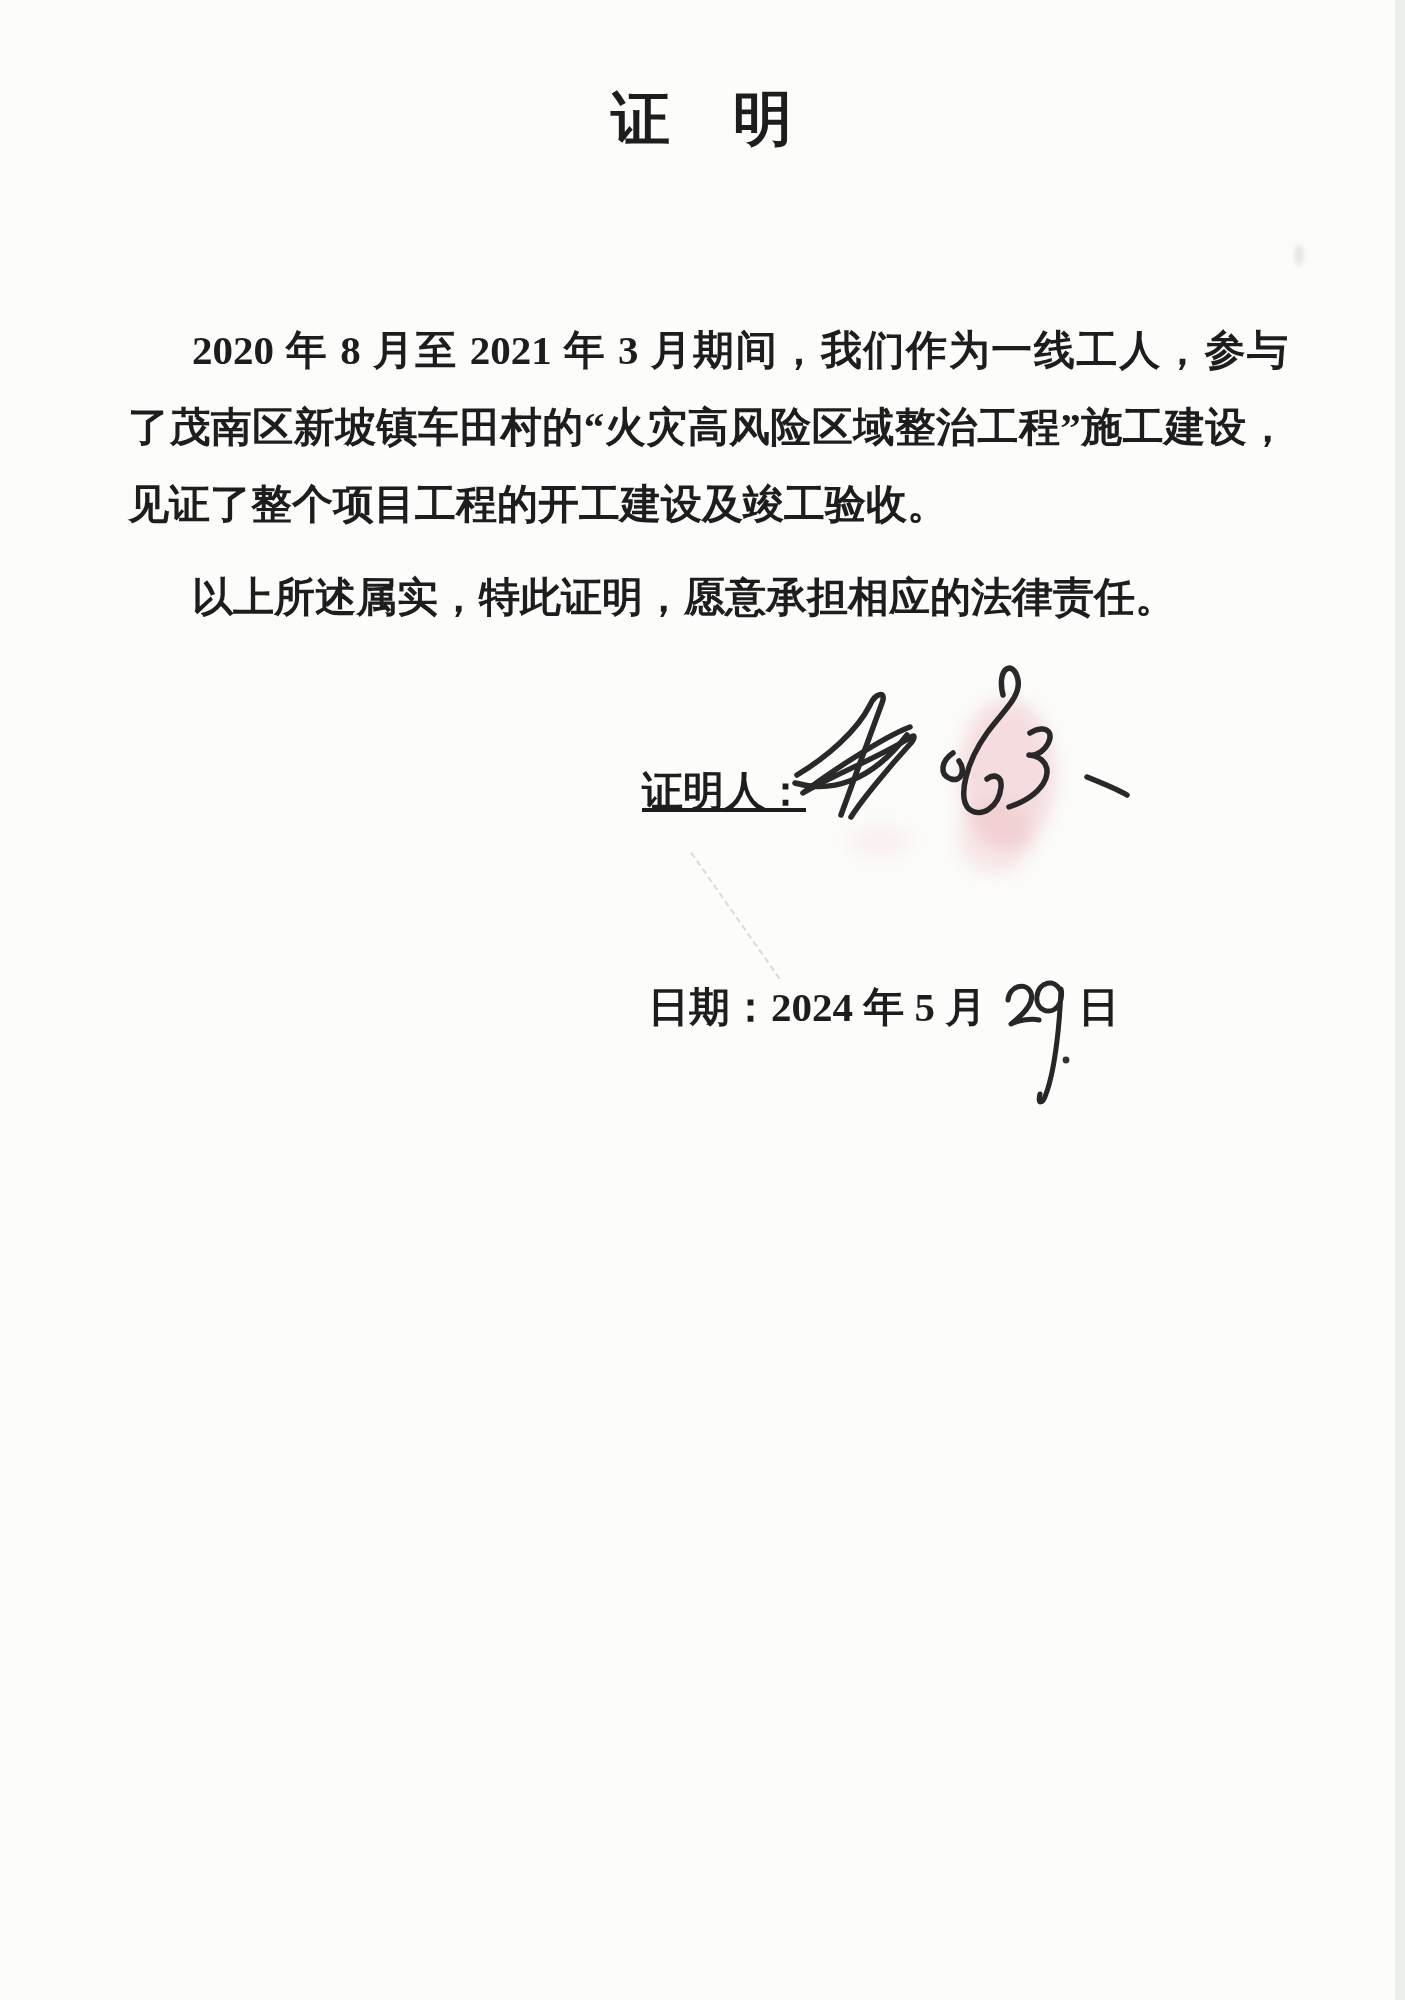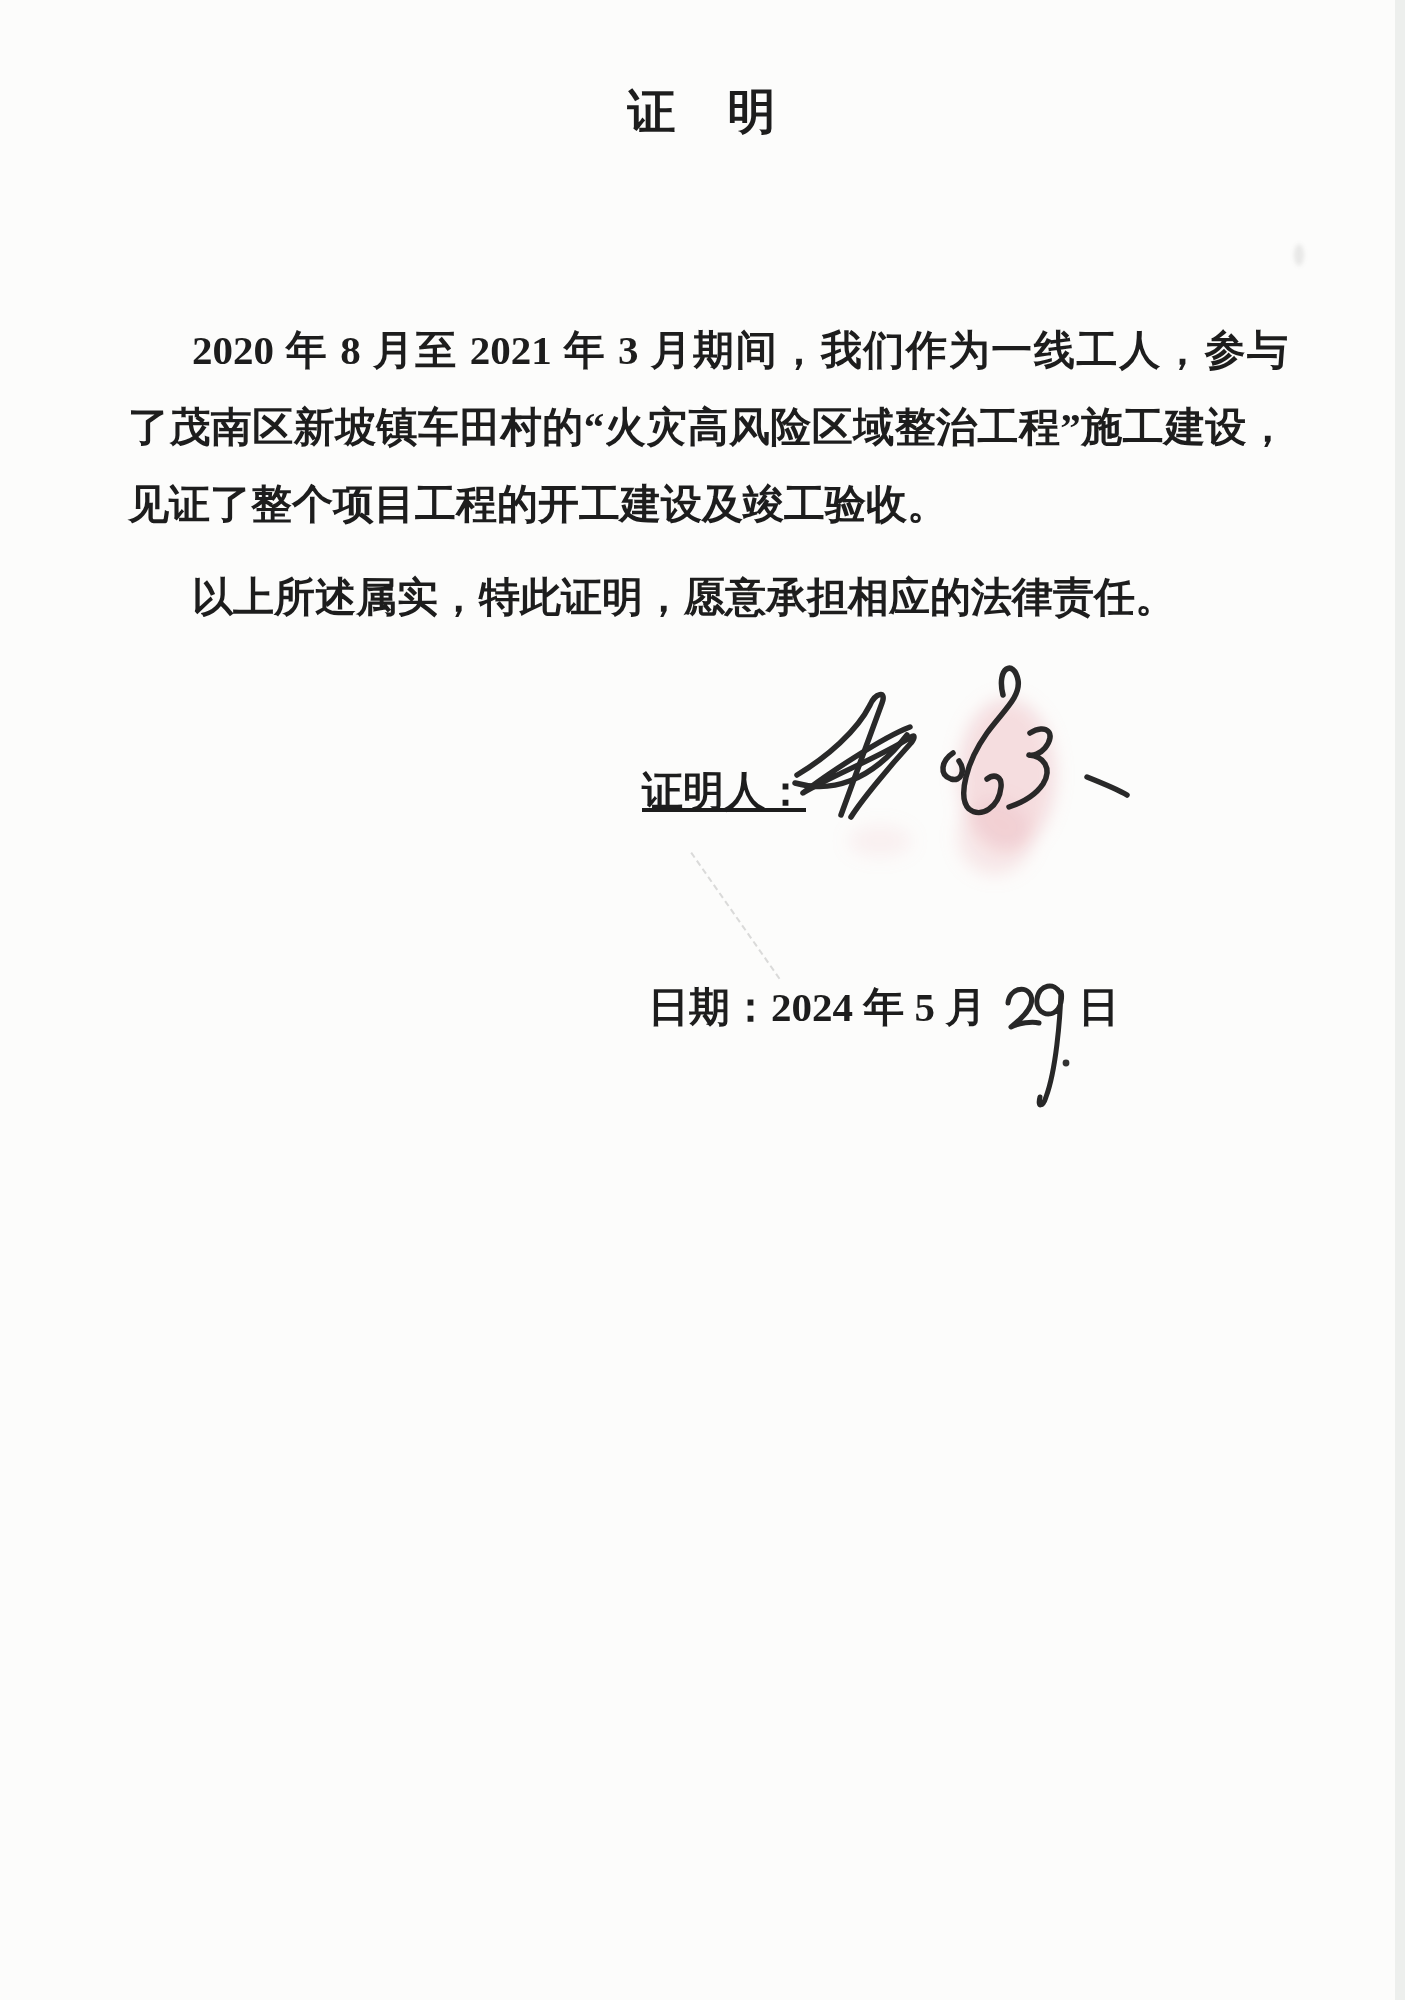--- a/index.html
+++ b/index.html
@@ -10,21 +10,21 @@
     background:var(--paper,#fcfcfb);
     color:var(--ink,#1d1d1d);
     font-family:"Liberation Serif","DejaVu Serif",serif;
     overflow:hidden;
   }
   .title{
     position:absolute;
     top:80px;left:0;width:100%;
     margin:0;
     text-align:center;
-    font-size:48px;
+    font-size:59px;
     font-weight:700;
     letter-spacing:2px;
     color:var(--ink,#1d1d1d);
   }
   .body-block{
     position:absolute;
     left:112px;top:296px;width:1192px;
     font-size:41px;
     font-weight:700;
     line-height:77px;
@@ -41,21 +41,21 @@
   .signature-svg{
     position:absolute;
     left:775px;top:635px;
     width:390px;height:250px;
     overflow:visible;
   }
   .date-row{
     position:absolute;
     left:648px;top:980px;
     display:flex;
-    align-items:flex-end;
+    align-items:flex-start;
     font-size:41px;font-weight:700;
     white-space:nowrap;
   }
   .day-svg{
     overflow:visible;
     margin:-8px 4px 0 10px;
   }
   
   .ghost-trail{
     position:absolute;left:692px;top:852px;

